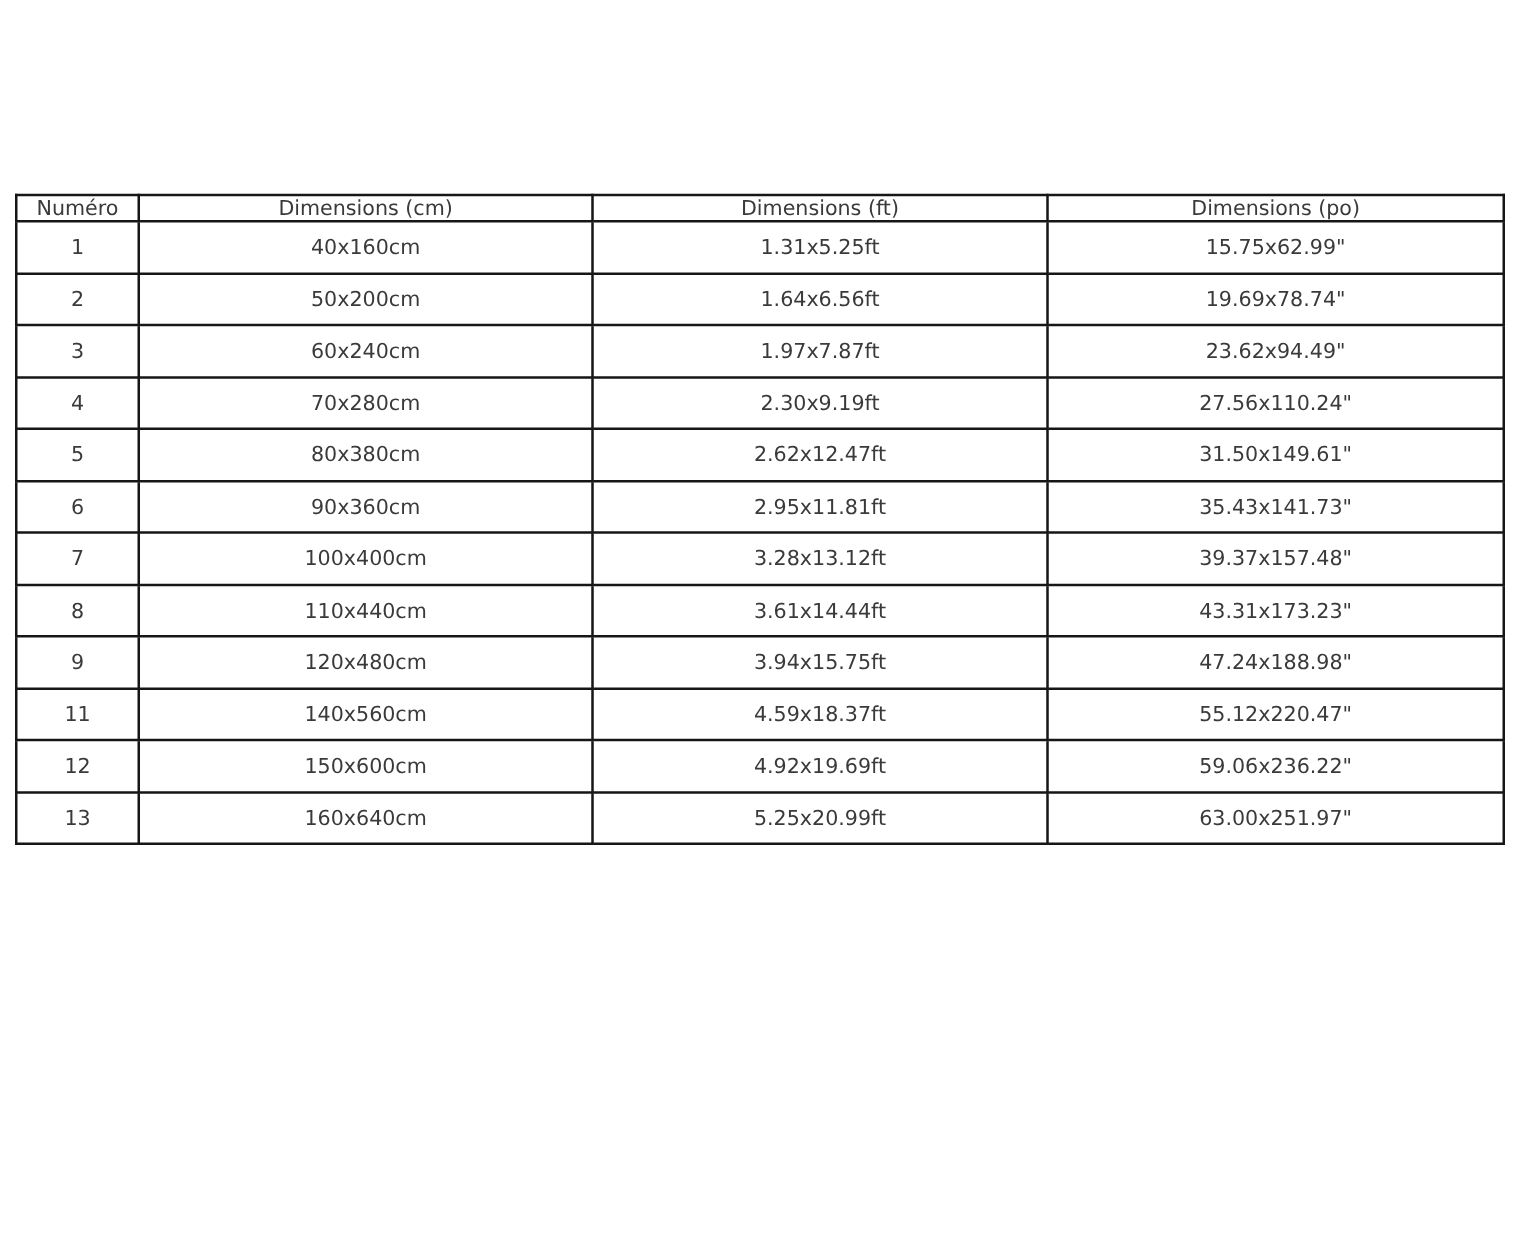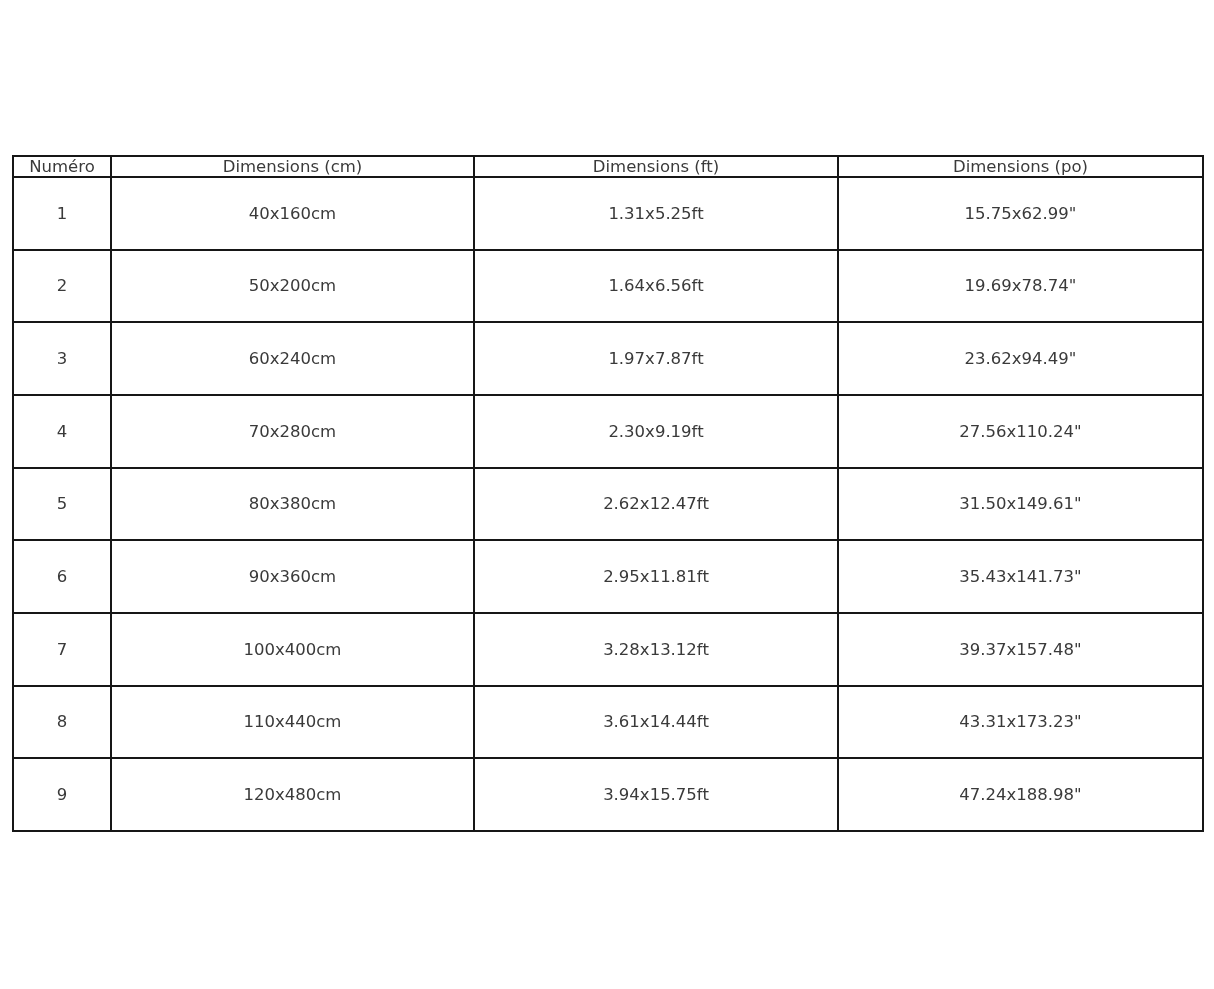--- a/index.html
+++ b/index.html
@@ -13,21 +13,21 @@
     height: 989px;
     background: #ffffff;
     font-family: "DejaVu Sans", "Liberation Sans", sans-serif;
     overflow: hidden;
   }
   table.dim-table {
     position: absolute;
     left: 12px;
     top: 155px;
     width: 1190px;
-    height: 677px;
+    height: 521px;
     border-collapse: collapse;
     table-layout: fixed;
     background: #ffffff;
     padding-left: 32px;
   }
   table.dim-table col.c-num { width: 98px; }
   table.dim-table col.c-cm  { width: 363px; }
   table.dim-table col.c-ft  { width: 364px; }
   table.dim-table col.c-po  { width: 365px; }
   table.dim-table th,
@@ -113,15 +113,33 @@
           <td>110x440cm</td>
           <td>3.61x14.44ft</td>
           <td>43.31x173.23"</td>
         </tr>
         <tr>
           <td>9</td>
           <td>120x480cm</td>
           <td>3.94x15.75ft</td>
           <td>47.24x188.98"</td>
         </tr>
+        <tr>
+          <td>11</td>
+          <td>140x560cm</td>
+          <td>4.59x18.37ft</td>
+          <td>55.12x220.47"</td>
+        </tr>
+        <tr>
+          <td>12</td>
+          <td>150x600cm</td>
+          <td>4.92x19.69ft</td>
+          <td>59.06x236.22"</td>
+        </tr>
+        <tr>
+          <td>13</td>
+          <td>160x640cm</td>
+          <td>5.25x20.99ft</td>
+          <td>63.00x251.97"</td>
+        </tr>
       </tbody>
   </table>
 </div>
 
 </body></html>

